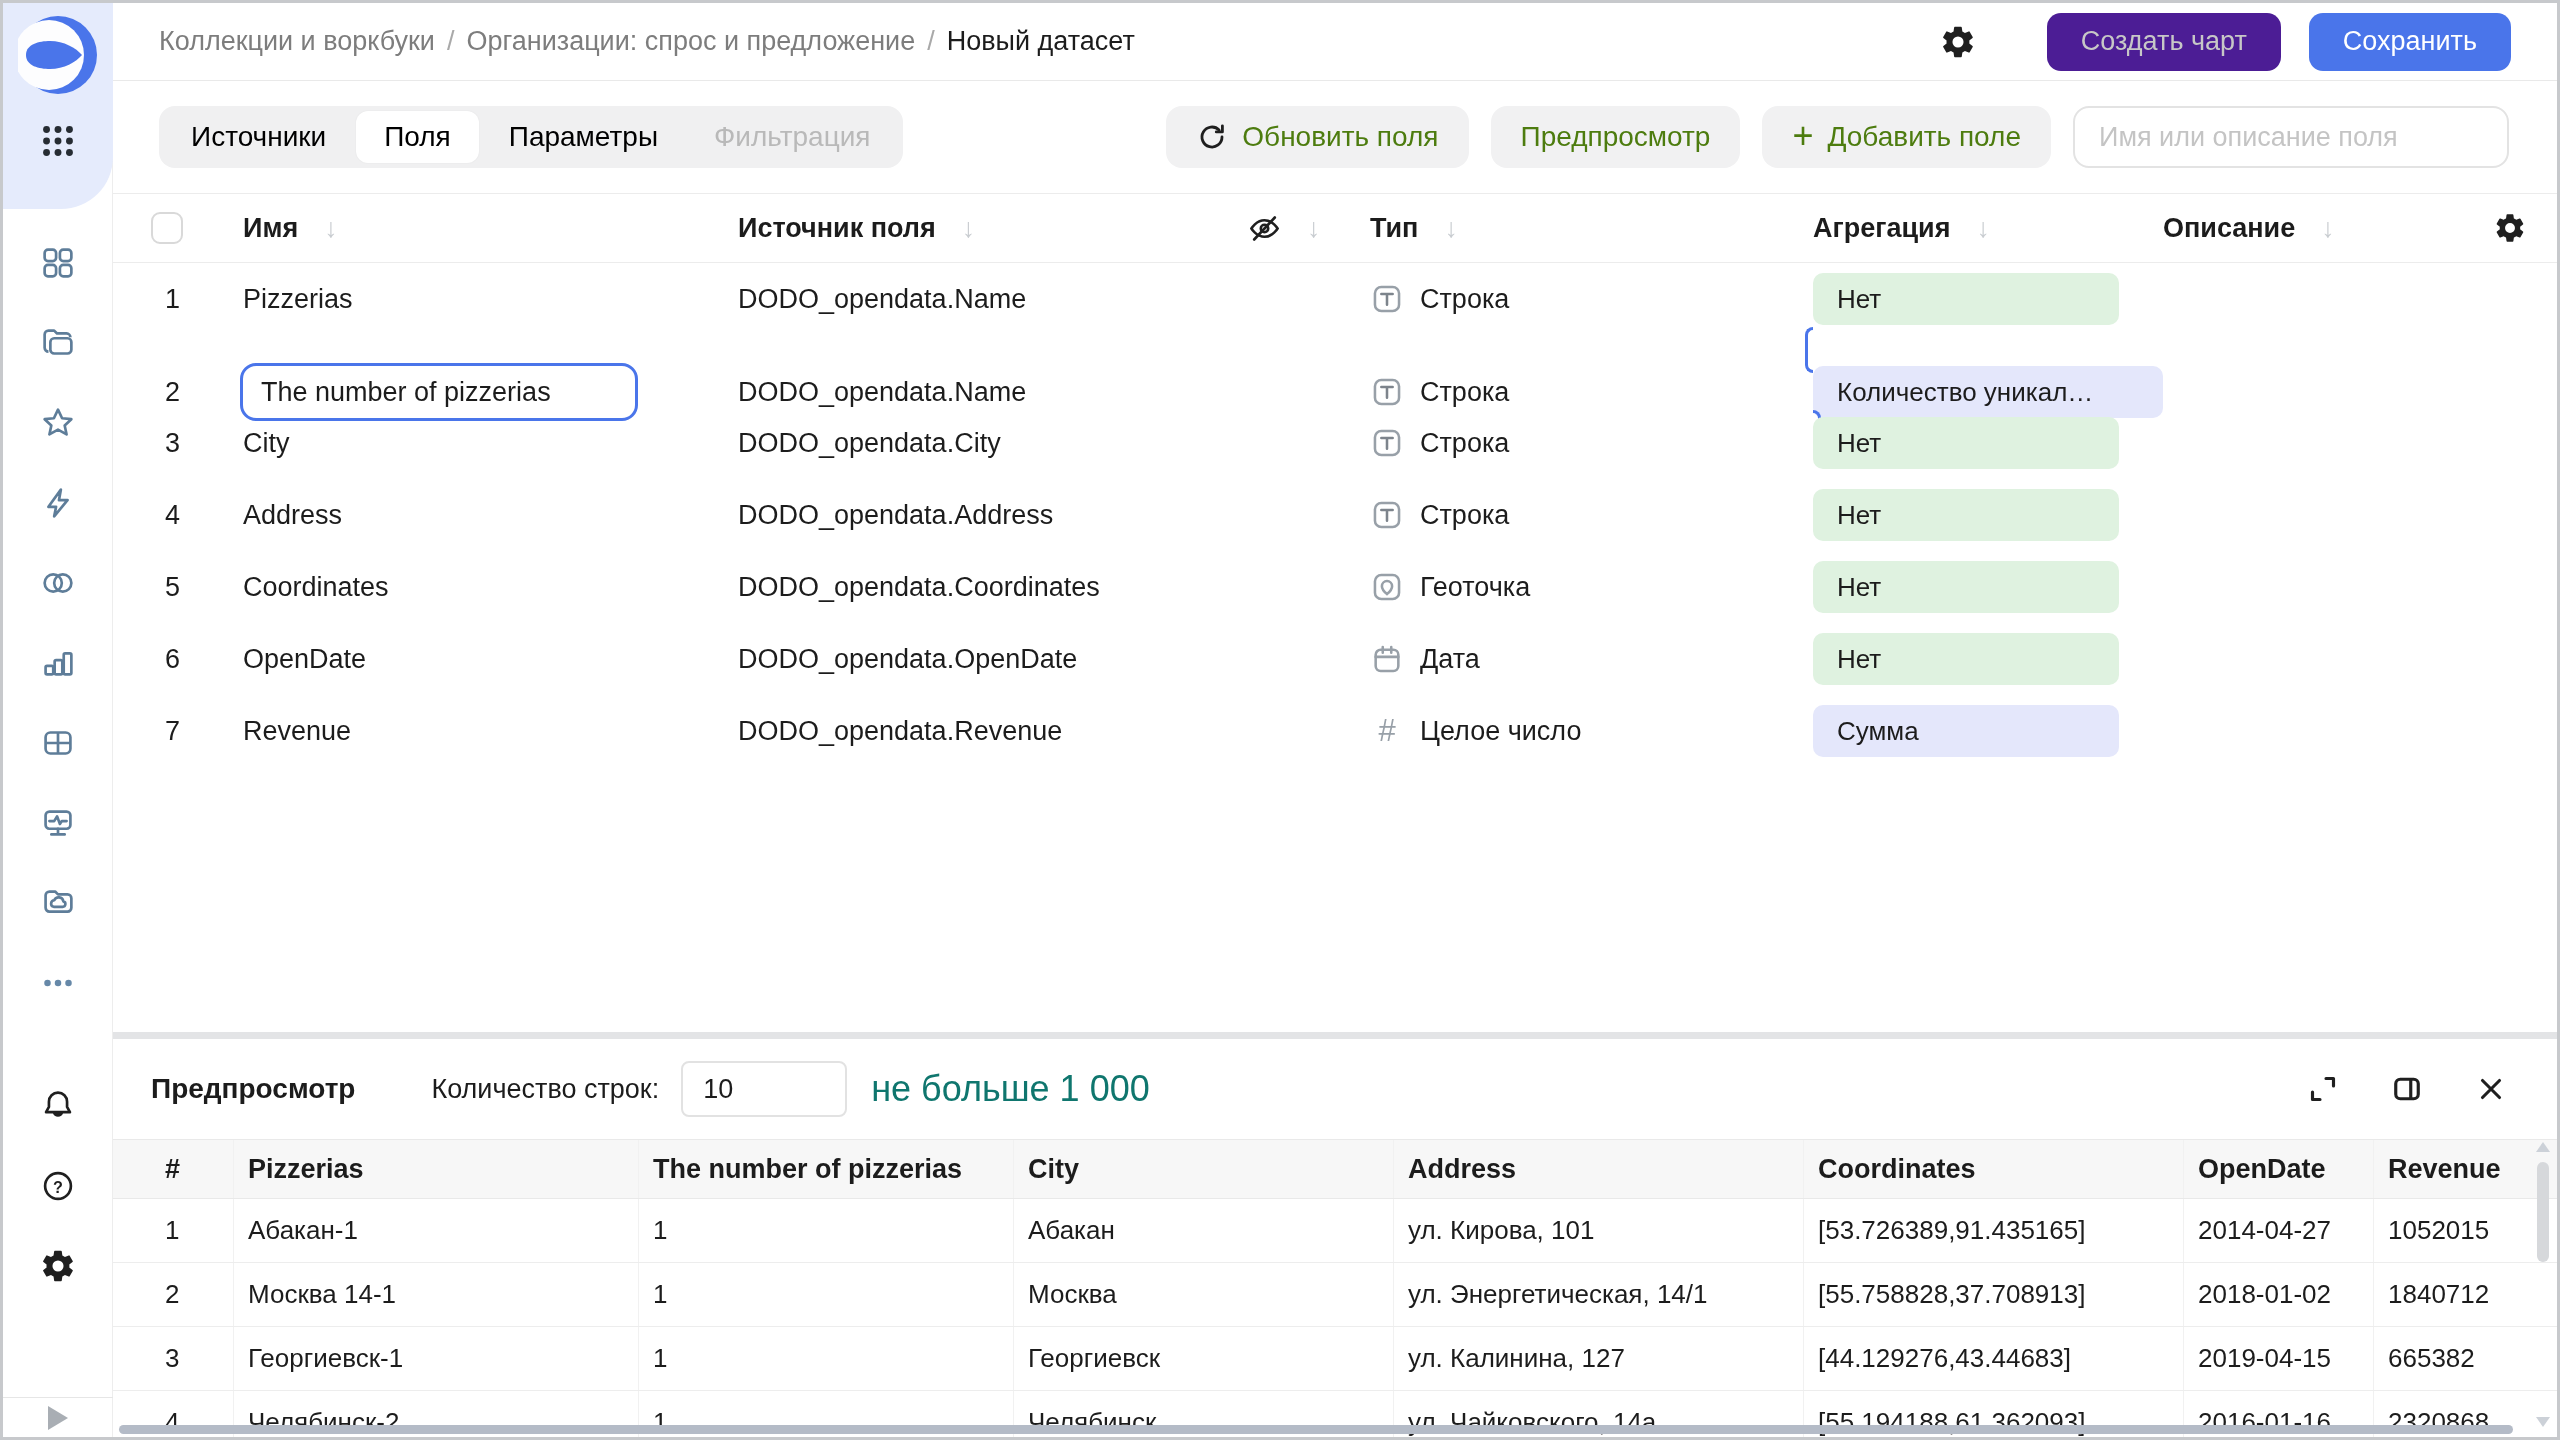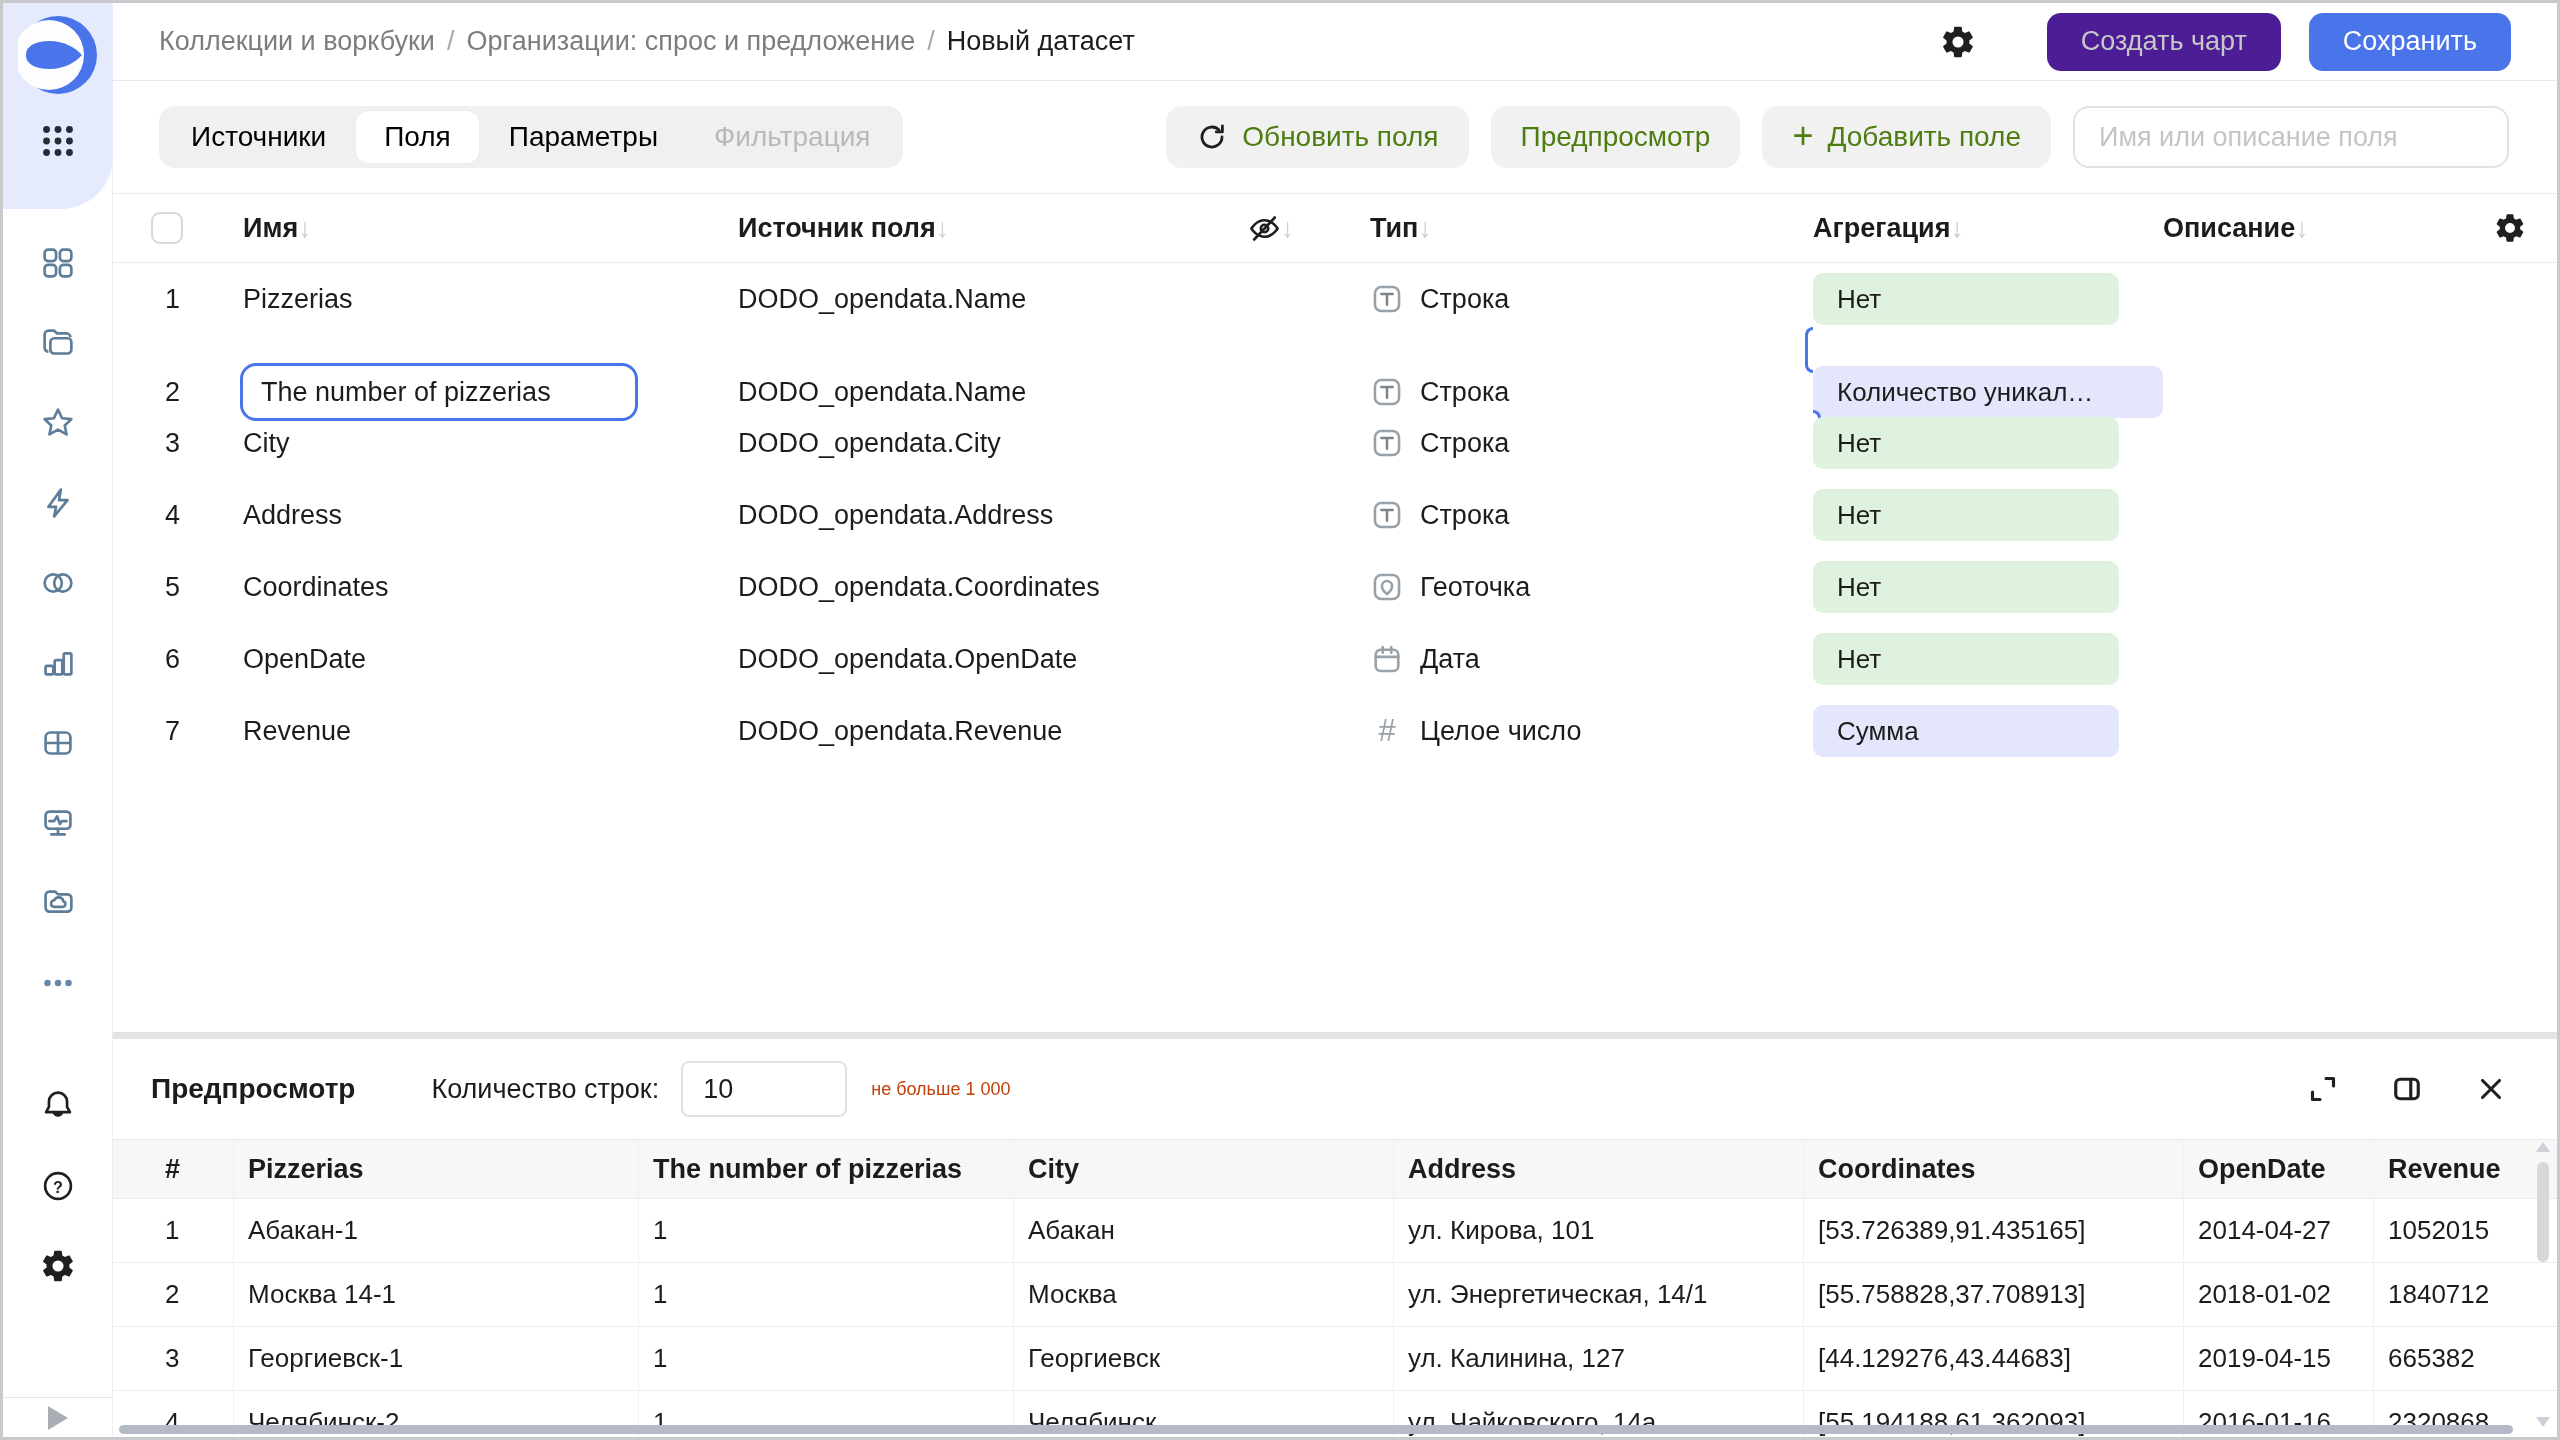--- a/index.html
+++ b/index.html
@@ -41,42 +41,42 @@
   .tool-right { margin-left:auto; display:flex; align-items:center; gap:22px; }
   .tool-btn { height:62px; background:#f1f1f2; border-radius:16px; font-size:28px; display:flex; align-items:center; gap:14px; padding:0 30px; cursor:pointer; border:none; color:#4d7c0f; }
   .plus-glyph { font-size:36px; line-height:1; margin-top:-3px; }
   .search-inp { width:436px; height:62px; border:2px solid #e3e3e3; border-radius:16px; font-size:27px; padding:0 24px; outline:none; color:#1c1c1c; font-family:inherit; }
   .search-inp::placeholder { color:#c4c4c4; }
 
   
   .fields { flex:1; display:flex; flex-direction:column; overflow:hidden; }
   .fgrid { display:grid; grid-template-columns:92px 495px 510px 122px 443px 350px 320px 1fr; align-items:center; padding:0 30px 0 38px; }
   .fhead { height:70px; flex:0 0 70px; border-top:1px solid #ececec; border-bottom:1px solid #ececec; font-size:27px; font-weight:600; }
-  .hcell { display:flex; align-items:center; gap:0; }
+  .hcell { display:flex; align-items:center; gap:26px; }
   .sort { color:#c9cdd1; font-size:27px; font-weight:400; cursor:pointer; }
   .checkbox { width:32px; height:32px; border:2px solid #d9d9d9; border-radius:9px; background:#fff; cursor:pointer; }
   .frow { height:72px; flex:0 0 72px; font-size:27px; }
   .fnum { padding-left:14px; }
   .name-sel { border:3px solid #4a75ea; border-radius:16px; height:58px; width:398px; display:flex; align-items:center; padding:0 18px; margin-left:-3px; }
   .type-cell { display:flex; align-items:center; gap:16px; color:#1c1c1c; }
   .hash-glyph { font-size:31px; color:#98a0a8; width:34px; text-align:center; }
   .pill { width:306px; height:52px; border-radius:10px; display:flex; align-items:center; padding:0 24px; font-size:26px; cursor:pointer; }
   .pill-green { background:#dff2e0; }
   .pill-lav { background:#e4e7fb; }
   .agg-sel { border:3px solid #4a75ea; border-radius:18px; padding:5px; margin:-8px 0 -8px -8px; width:328px; }
   .gear-end { justify-self:end; }
 
   
   .preview { height:405px; flex:0 0 405px; position:relative; overflow:hidden; display:flex; flex-direction:column; }
   .divider { height:7px; flex:0 0 7px; background:#e3e4e6; }
   .pbar { height:100px; flex:0 0 100px; display:flex; align-items:center; padding:0 44px 0 38px; }
   .ptitle { font-size:28px; font-weight:700; }
   .plabel { font-size:27px; margin-left:76px; }
   .rows-inp { width:166px; height:56px; border:2px solid #e2e2e2; border-radius:8px; font-size:27px; padding:0 20px; margin-left:22px; outline:none; font-family:inherit; color:#1c1c1c; }
-  .phint { font-size:18px; color:#c2410c; margin-left:24px; }
+  .phint { font-size:36px; color:#0f766e; margin-left:24px; }
   .pbar-icons { margin-left:auto; display:flex; align-items:center; gap:40px; }
   .pgrid { display:grid; grid-template-columns:82px 405px 375px 380px 410px 380px 190px 1fr; align-items:stretch; padding:0 56px 0 38px; }
   .phead { height:60px; flex:0 0 60px; background:#f7f7f7; border-top:1px solid #e9e9e9; border-bottom:1px solid #e9e9e9; font-size:27px; font-weight:600; }
   .prow { height:64px; flex:0 0 64px; border-bottom:1px solid #ededed; font-size:26px; }
   .pcell { display:flex; align-items:center; padding-left:14px; }
   .pcell + .pcell { border-left:1px solid #f1f1f1; }
   .pbody { overflow:hidden; flex:1; }
   
   .vscroll { position:absolute; right:6px; top:110px; bottom:10px; width:16px; display:flex; flex-direction:column; align-items:center; }
   .varr { width:0; height:0; border-left:7px solid transparent; border-right:7px solid transparent; }

